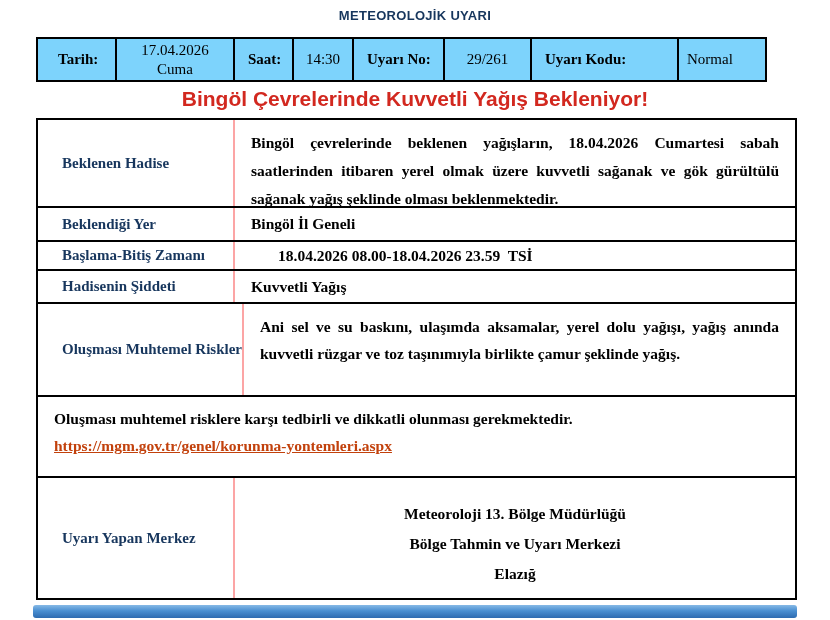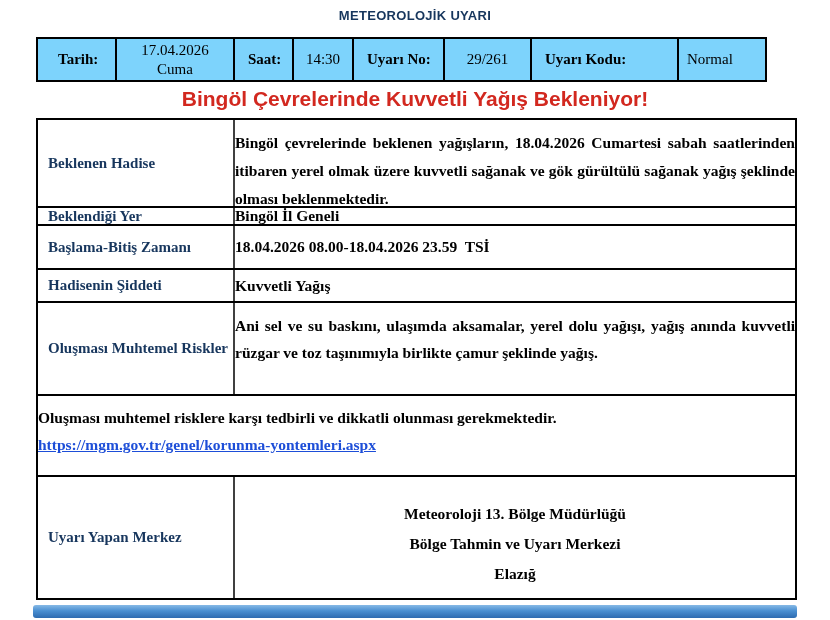--- a/index.html
+++ b/index.html
@@ -68,43 +68,43 @@
     left: 36px; top: 118px;
     width: 761px; height: 482px;
     border: 2px solid #000;
     display: flex;
     flex-direction: column;
     background: #fff;
   }
   .warn-row { display: flex; border-top: 2px solid #000; }
   .warn-row:first-child { border-top: none; }
   .r1 { height: 86px; }
-  .r2 { height: 18px; }
-  .r3 { height: 44px; }
+  .r2 { height: 34px; }
+  .r3 { height: 29px; gap: 27px; }
   .r4 { height: 33px; }
   .r5 { height: 93px; }
   .r6 { height: 81px; }
   .r7 { flex: 1; }
   .label-cell {
     flex: 0 0 197px;
-    border-right: 2px solid #404040;
+    border-right: 2px solid #fca5a5;
     display: flex;
     align-items: center;
-    padding-left: 10px;
+    padding-left: 24px;
     font-weight: bold;
     font-size: 15px;
     color: #17365d;
     white-space: nowrap;
   }
   .content-cell {
     flex: 1;
     font-weight: bold;
     font-size: 15.5px;
     color: #000;
-    padding: 0 0;
+    padding: 0 16px;
     overflow: hidden;
   }
   .cc-paragraph {
     padding-top: 9px;
     line-height: 28px;
     text-align: justify;
   }
   .cc-middle { display: flex; align-items: center; }
   .cc-keepspace { white-space: pre-wrap; }
   .cc-top {
@@ -112,21 +112,21 @@
     line-height: 27px;
     text-align: justify;
   }
   .cc-prevent {
     padding-top: 8px;
     line-height: 27px;
   }
   .cc-link {
     display: inline-block;
     text-decoration: underline;
-    color: #1d4ed8;
+    color: #c2410c;
   }
   .cc-center {
     display: flex;
     flex-direction: column;
     justify-content: center;
     align-items: center;
     text-align: center;
     line-height: 30px;
     padding-top: 12px;
   }

